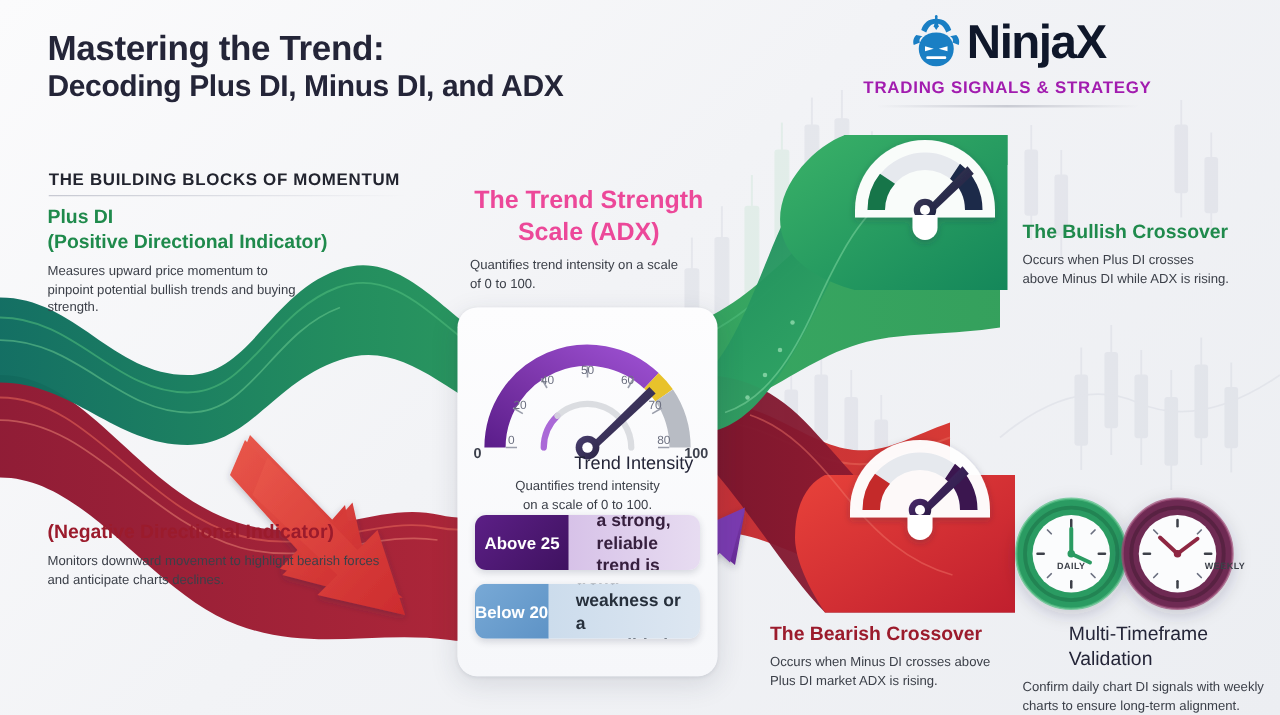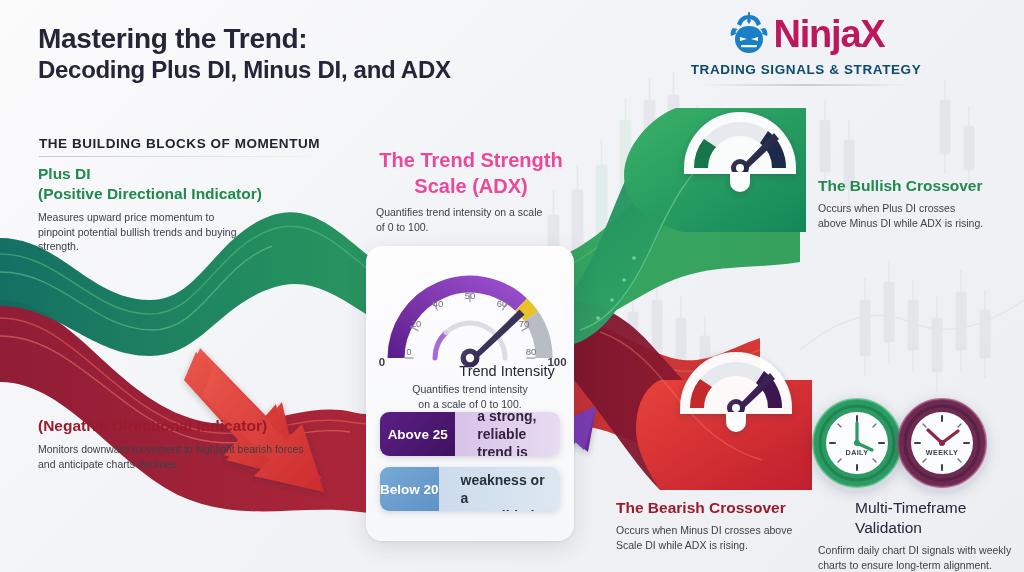--- a/index.html
+++ b/index.html
@@ -31,23 +31,23 @@
   .h-green { font-size:15.5px; font-weight:bold; color:#1f8a4c; line-height:1.28; }
   .h-red   { font-size:15.5px; font-weight:bold; color:#9b1b2c; line-height:1.28; }
   .h-purple{ font-size:20px; font-weight:bold; color:#ec4899; line-height:1.28; text-align:center;}
   .h-dark  { font-size:15.5px; font-weight:normal; color:#242538; line-height:1.28;margin-left:37px; }
   .body { font-size:10.5px; color:#3c4049; line-height:1.42; }
   .body.c { text-align:center; }
 
   
   #logo { position:absolute; left:676px; top:8px; width:260px; height:82px; }
   .logo-row { display:flex; align-items:center; justify-content:center; gap:2px; height:52px; }
-  .logo-word { font-size:38px; font-weight:bold; color:#be185d; letter-spacing:-1.2px; line-height:1; }
+  .logo-word { font-size:38px; font-weight:bold; color:#0f172a; letter-spacing:-1.2px; line-height:1; }
   .logo-tag {
-    text-align:center; font-size:13.5px; font-weight:bold; color:#0c4a6e;
+    text-align:center; font-size:13.5px; font-weight:bold; color:#a21caf;
     letter-spacing:0.6px; margin-top:2px;
   }
   .logo-underline{
     margin:7px auto 0; width:210px; height:2px;
     background:linear-gradient(90deg,rgba(200,202,210,0),#c9cbd3,rgba(200,202,210,0));
   }
 
   
   #card {
     position:absolute; left:366px; top:246px; width:208px; height:295px;
@@ -463,32 +463,32 @@
       </g>
       <g stroke="#8e2742" stroke-width="3.2" stroke-linecap="round">
         <line x1="942" y1="443" x2="928" y2="430"></line>
         <line x1="942" y1="443" x2="958" y2="431"></line>
       </g>
       <circle cx="942" cy="443" r="3" fill="#8e2742"></circle>
     </g>
   </svg>
 
   <div class="clock-cap" style="left:827px; top:448px;">DAILY</div>
-  <div class="clock-cap" style="left:912px; top:448px;">WEEKLY</div>
+  <div class="clock-cap" style="left:950px; top:448px;">WEEKLY</div>
 
   <div class="tb" style="left:818px; top:176px; width:200px;">
     <div class="h-green">The Bullish Crossover</div>
     <div class="body" style="margin-top:5px;">Occurs when Plus DI crosses</div>
     <div class="body">above Minus DI while ADX is rising.</div>
   </div>
 
   <div class="tb" style="left:616px; top:498px; width:200px;">
     <div class="h-red">The Bearish Crossover</div>
     <div class="body" style="margin-top:5px;">Occurs when Minus DI crosses above</div>
-    <div class="body">Scale DI while ADX is rising.</div>
+    <div class="body">Plus DI market ADX is rising.</div>
   </div>
 
   <div class="tb" style="left:818px; top:498px; width:206px;">
     <div class="h-dark">Multi-Timeframe Validation</div>
     <div class="body" style="margin-top:5px;">Confirm daily chart DI signals with weekly</div>
     <div class="body">charts to ensure long-term alignment.</div>
   </div>
 
 </div>
 

